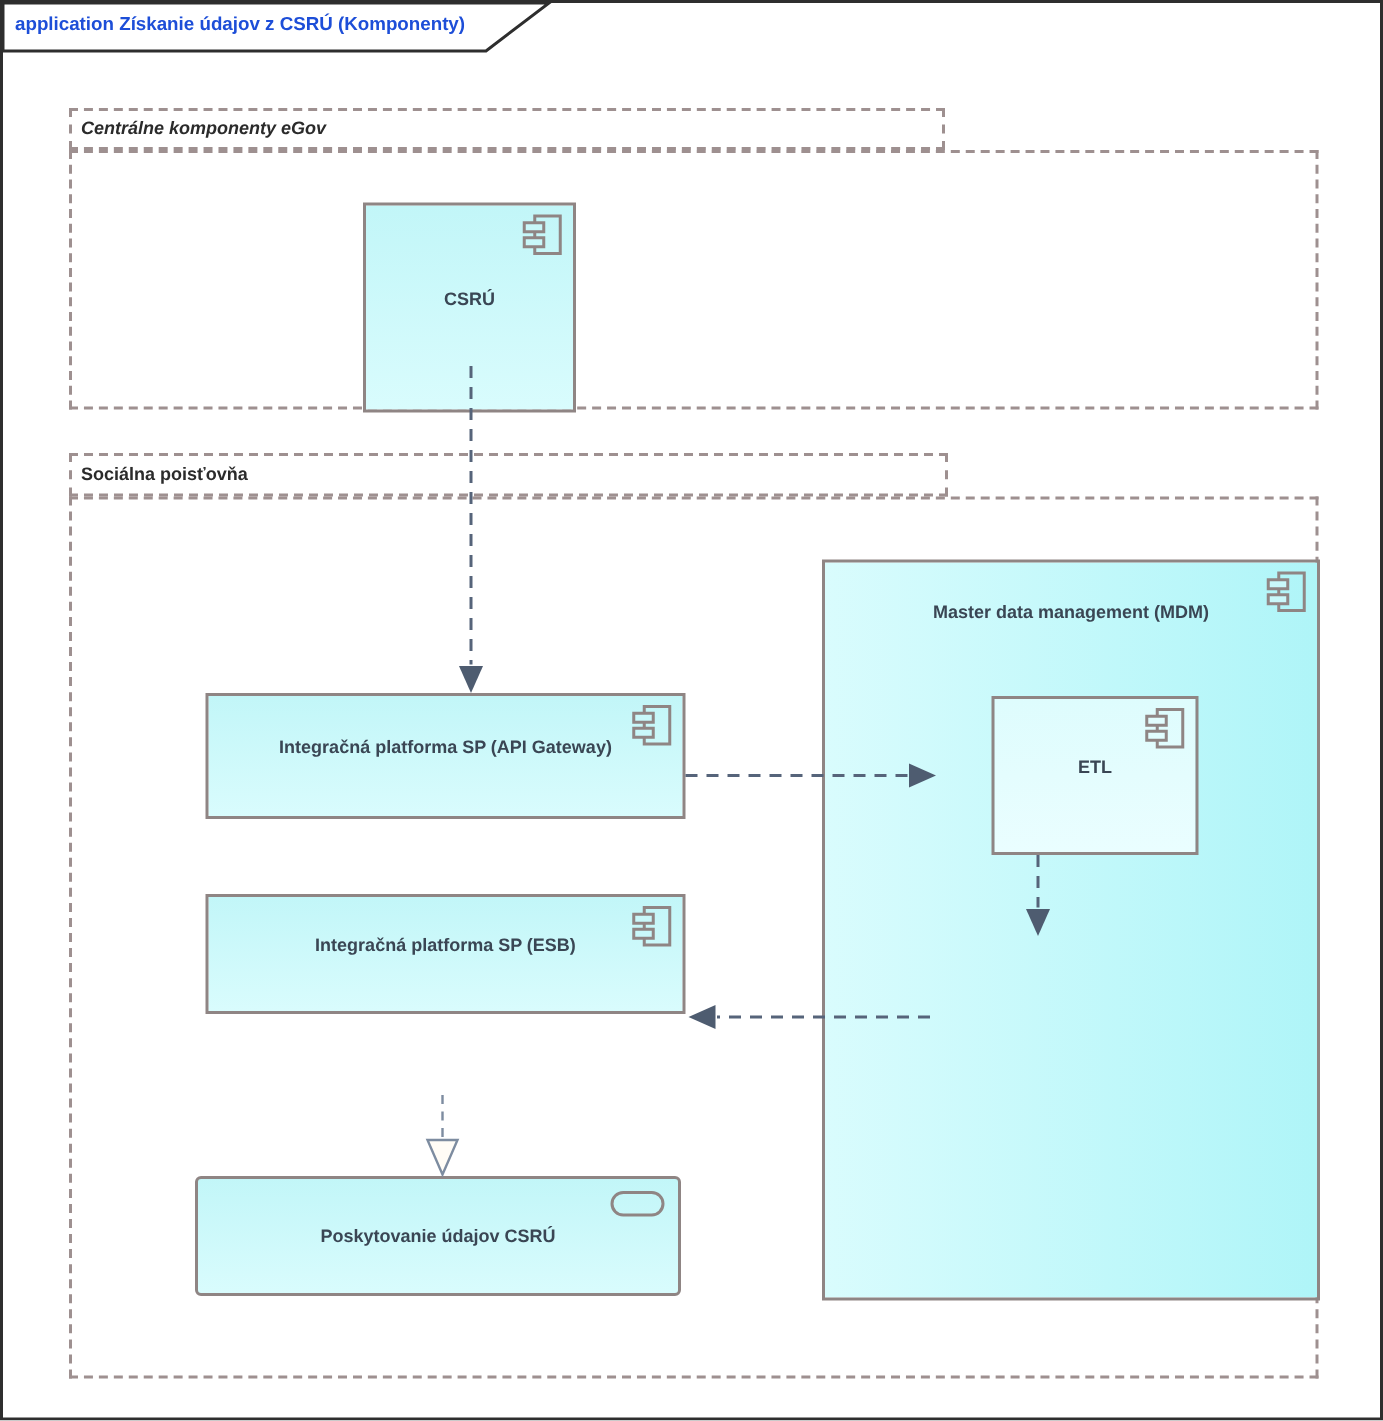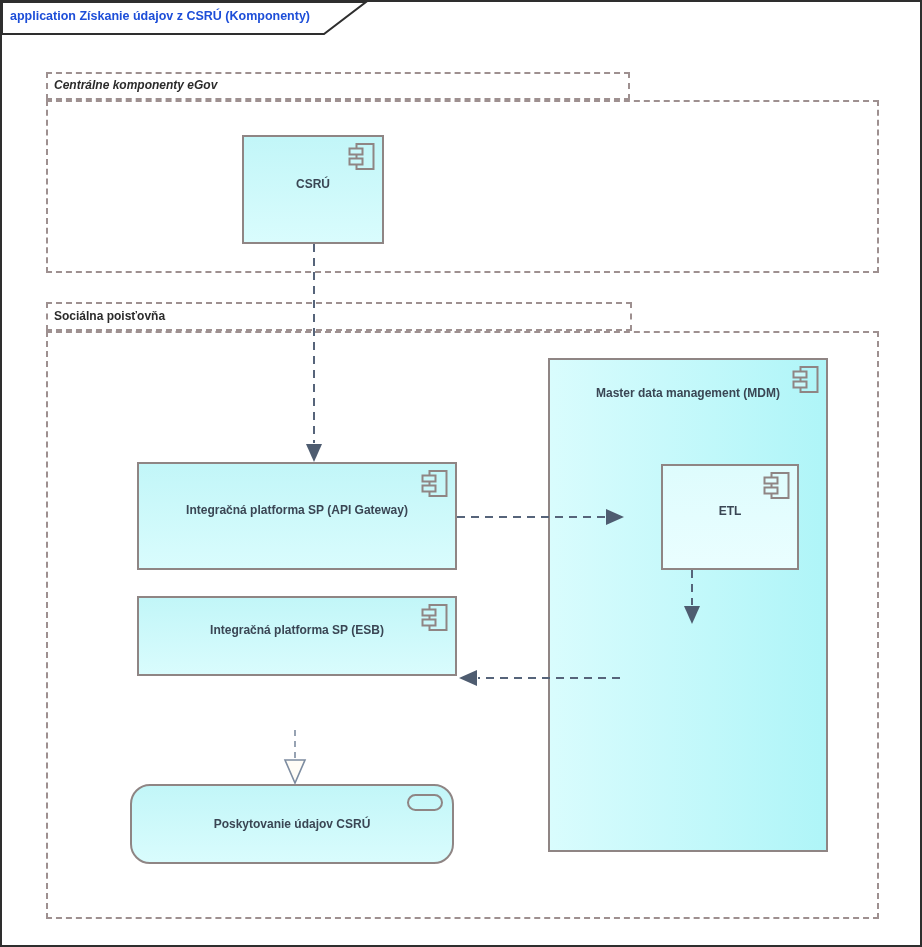--- a/index.html
+++ b/index.html
@@ -42,21 +42,21 @@
   }
   .shift-up{padding-bottom:12px;}
   .mdm-label{
     position:absolute;top:26px;left:0;width:100%;text-align:center;
     font-size:12px;font-weight:bold;color:#3a4654;
   }
   .mdr-label{max-width:110px;}
   
   .service{
     position:absolute;
-    border:2px solid #8f8584;border-radius:20px;
+    border:2px solid #8f8584;border-radius:4px;
     background:linear-gradient(180deg,#c2f6f8 0%,#d9fcfd 100%);
     display:flex;align-items:center;justify-content:center;
   }
   .pill-icon{
     position:absolute;top:8px;right:9px;
     width:36px;height:17px;border:2px solid #8f8584;border-radius:9px;
     background:transparent;
   }
   
   .comp-icon{position:absolute;top:5px;right:5px;}
@@ -76,39 +76,39 @@
   <div class="group" style="left:44px;top:98px;width:833px;height:173px;"></div>
   <div class="group" style="left:44px;top:70px;width:584px;height:28px;">
     <div class="group-label" style="top:4px;font-style:italic;">Centrálne komponenty eGov</div>
   </div>
 
   <div class="group" style="left:44px;top:329px;width:833px;height:588px;"></div>
   <div class="group" style="left:44px;top:300px;width:586px;height:29px;">
     <div class="group-label">Sociálna poisťovňa</div>
   </div>
 
-  <div class="comp container-box" style="left:546px;top:356px;width:280px;height:494px;">
+  <div class="comp container-box" style="left:546px;top:371px;width:332px;height:494px;">
     <div class="mdm-label">Master data management (MDM)</div>
     <svg class="comp-icon" width="30" height="30" viewBox="0 0 30 30">
       <rect x="9.5" y="2" width="17" height="25" fill="none" stroke="#8f8584" stroke-width="2"></rect>
       <rect x="2.5" y="6.5" width="13" height="6" fill="#c9f8fa" stroke="#8f8584" stroke-width="2"></rect>
       <rect x="2.5" y="16.5" width="13" height="6" fill="#c9f8fa" stroke="#8f8584" stroke-width="2"></rect>
     </svg>
   </div>
 
-  <div class="comp" style="left:240px;top:133px;width:142px;height:109px;">
+  <div class="comp" style="left:240px;top:133px;width:142px;height:140px;">
     <div class="comp-label shift-up">CSRÚ</div>
     <svg class="comp-icon" width="30" height="30" viewBox="0 0 30 30">
       <rect x="9.5" y="2" width="17" height="25" fill="none" stroke="#8f8584" stroke-width="2"></rect>
       <rect x="2.5" y="6.5" width="13" height="6" fill="#c9f8fa" stroke="#8f8584" stroke-width="2"></rect>
       <rect x="2.5" y="16.5" width="13" height="6" fill="#c9f8fa" stroke="#8f8584" stroke-width="2"></rect>
     </svg>
   </div>
 
-  <div class="comp" style="left:135px;top:460px;width:320px;height:108px;">
+  <div class="comp" style="left:135px;top:460px;width:320px;height:84px;">
     <div class="comp-label shift-up">Integračná platforma SP (API Gateway)</div>
     <svg class="comp-icon" width="30" height="30" viewBox="0 0 30 30">
       <rect x="9.5" y="2" width="17" height="25" fill="none" stroke="#8f8584" stroke-width="2"></rect>
       <rect x="2.5" y="6.5" width="13" height="6" fill="#c9f8fa" stroke="#8f8584" stroke-width="2"></rect>
       <rect x="2.5" y="16.5" width="13" height="6" fill="#c9f8fa" stroke="#8f8584" stroke-width="2"></rect>
     </svg>
   </div>
 
   <div class="comp inner" style="left:622px;top:462px;width:138px;height:106px;margin-left:37px;">
     <div class="comp-label shift-up">ETL</div>

